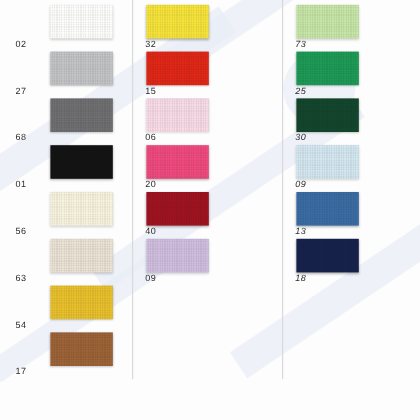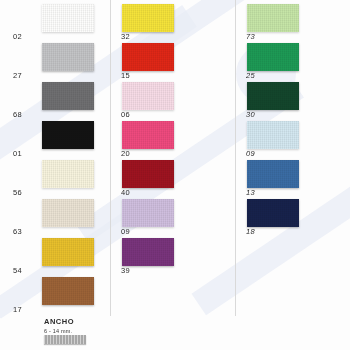--- a/index.html
+++ b/index.html
@@ -205,24 +205,20 @@
             <div class="code">20</div>
           </div>
           <div class="row">
             <div class="swatch" style="background: rgb(158, 19, 32);"></div>
             <div class="code">40</div>
           </div>
           <div class="row">
             <div class="swatch pale" style="background: rgb(207, 190, 222);"></div>
             <div class="code">09</div>
           </div>
-          <div class="row">
-            <div class="swatch" style="background: rgb(121, 52, 124);"></div>
-            <div class="code">39</div>
-          </div>
         </div>
     </div>
 
     <div class="col col-right">
       <div class="rows">
           <div class="row">
             <div class="swatch pale" style="background: rgb(198, 229, 167);"></div>
             <div class="code">73</div>
           </div>
           <div class="row">
@@ -243,19 +239,14 @@
           </div>
           <div class="row">
             <div class="swatch" style="background: rgb(23, 34, 76);"></div>
             <div class="code">18</div>
           </div>
         </div>
     </div>
 
   </div>
 
-  <div class="legend">
-    <div class="legend-title">ANCHO</div>
-    <div class="legend-size">6 - 14 mm.</div>
-    <div class="legend-bar"></div>
-  </div>
 
 </div>
 
 </body></html>

